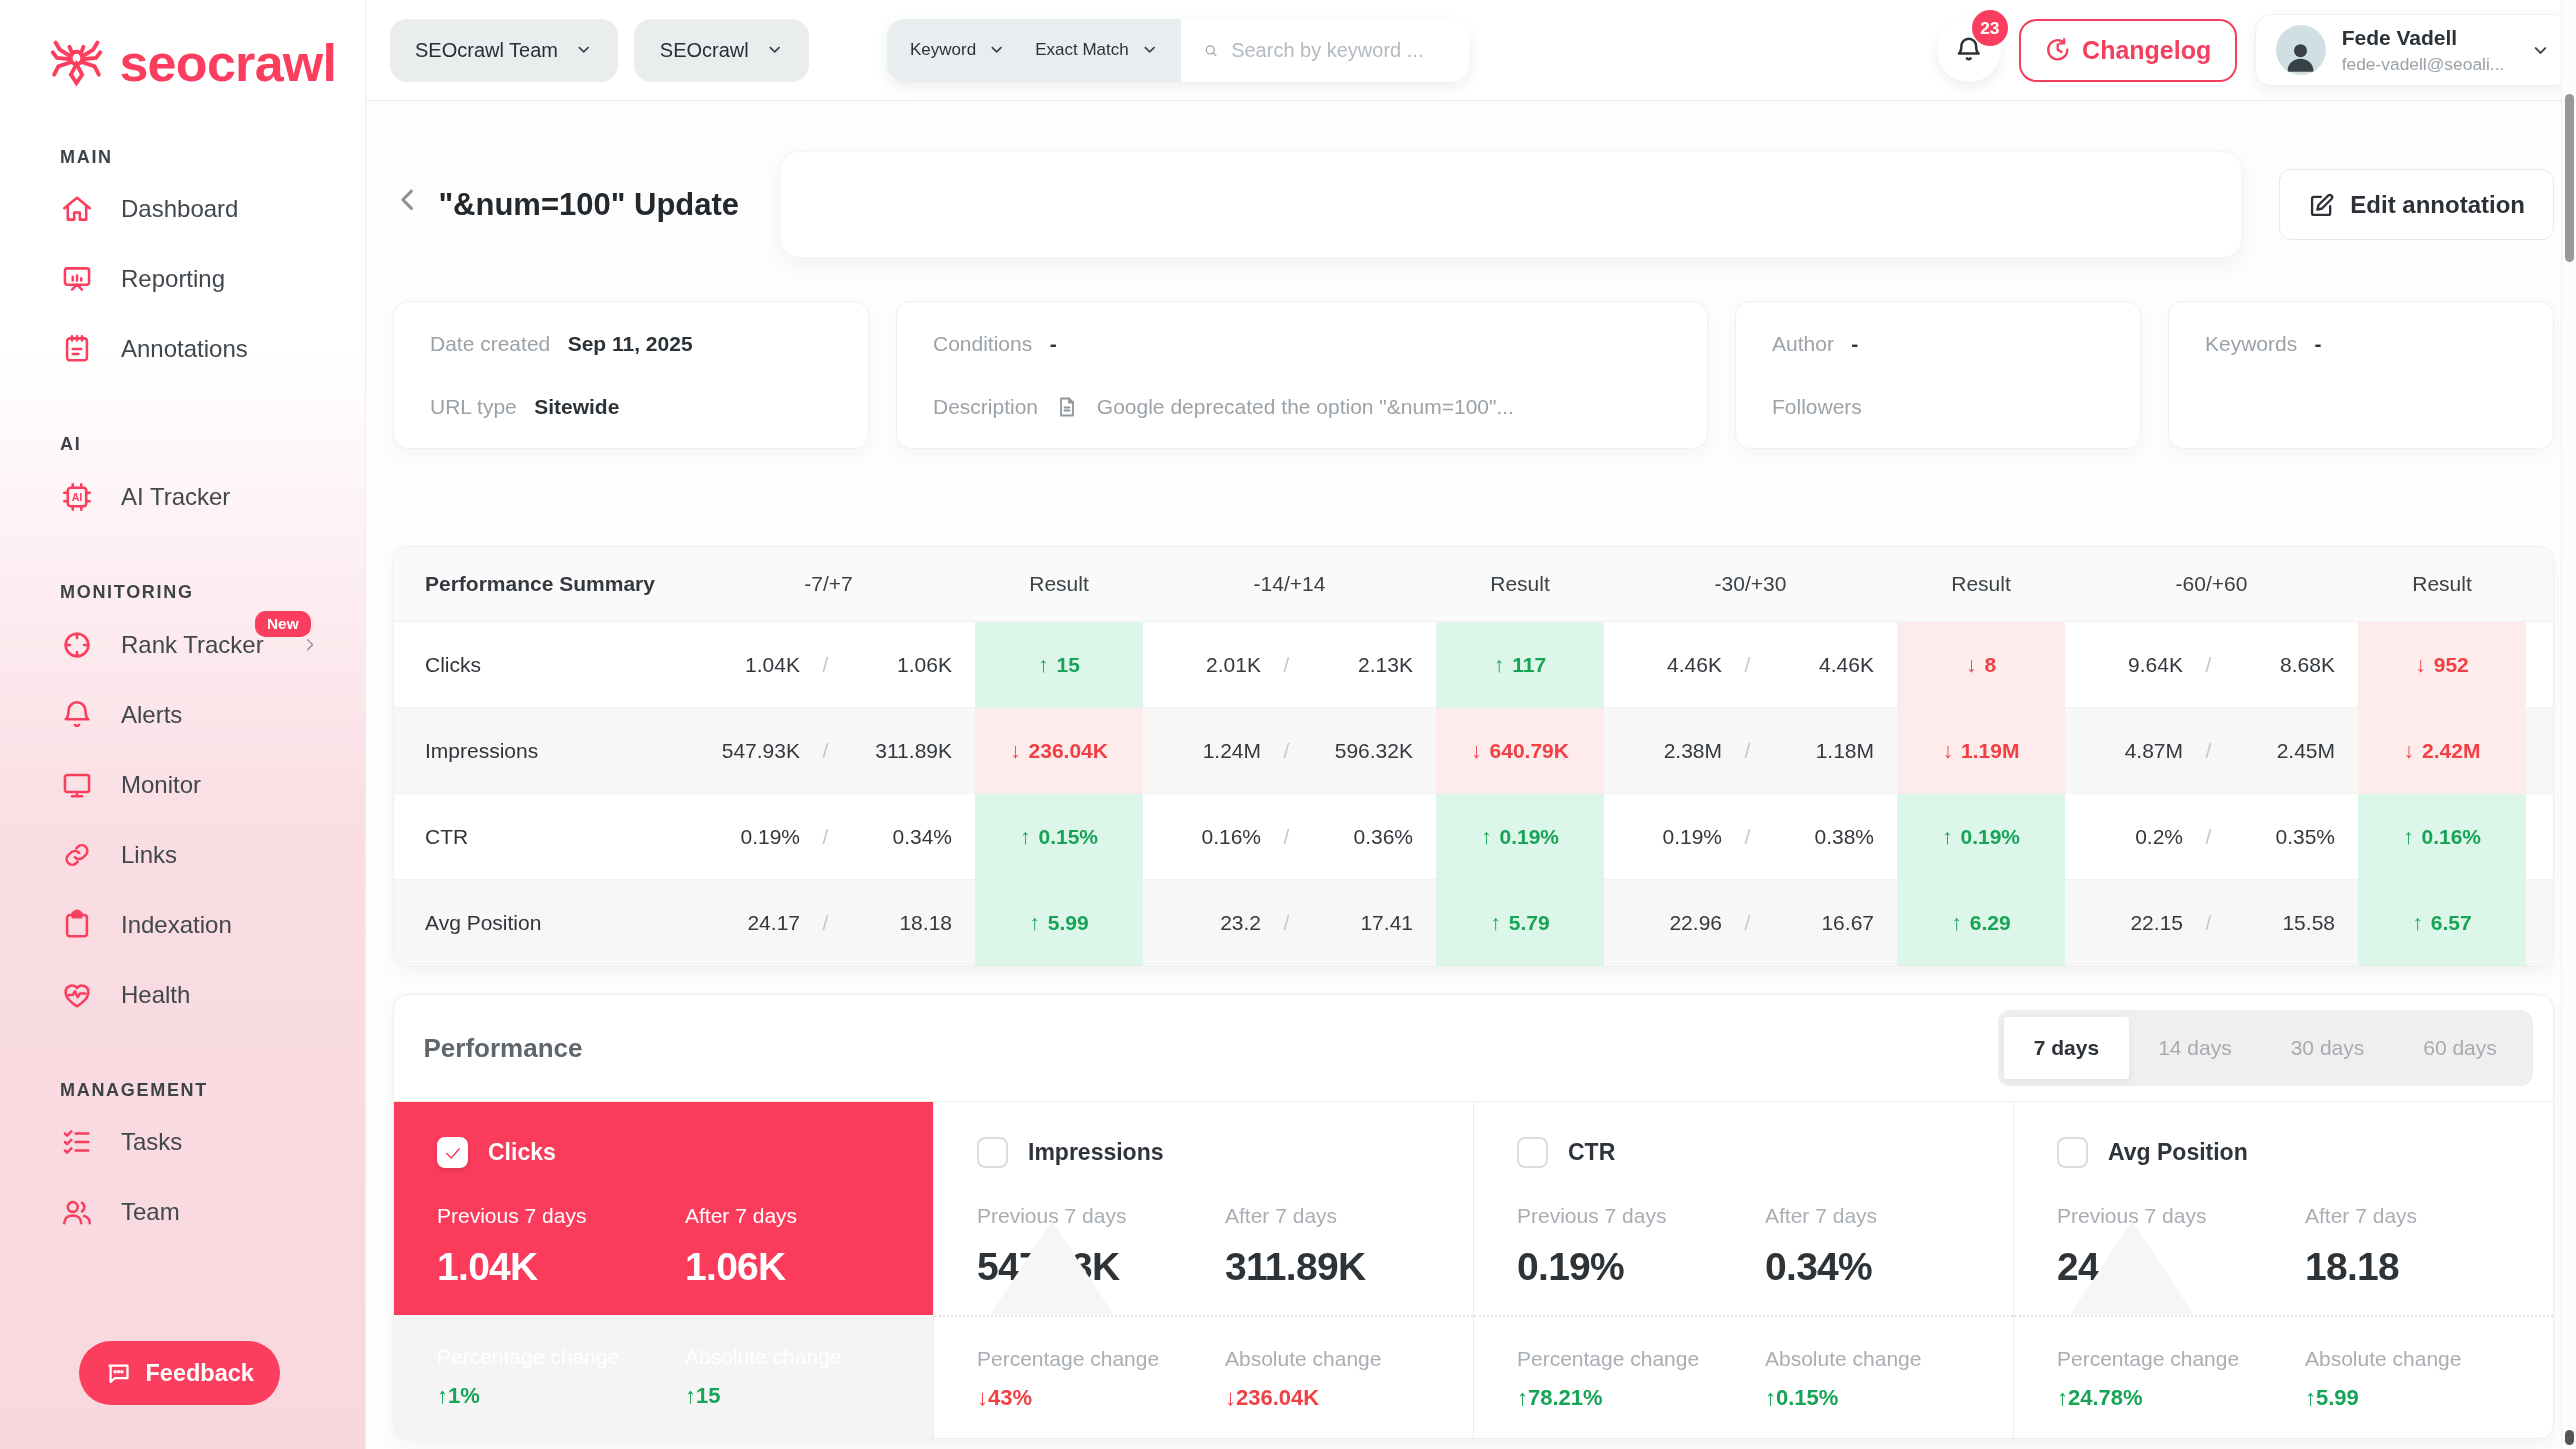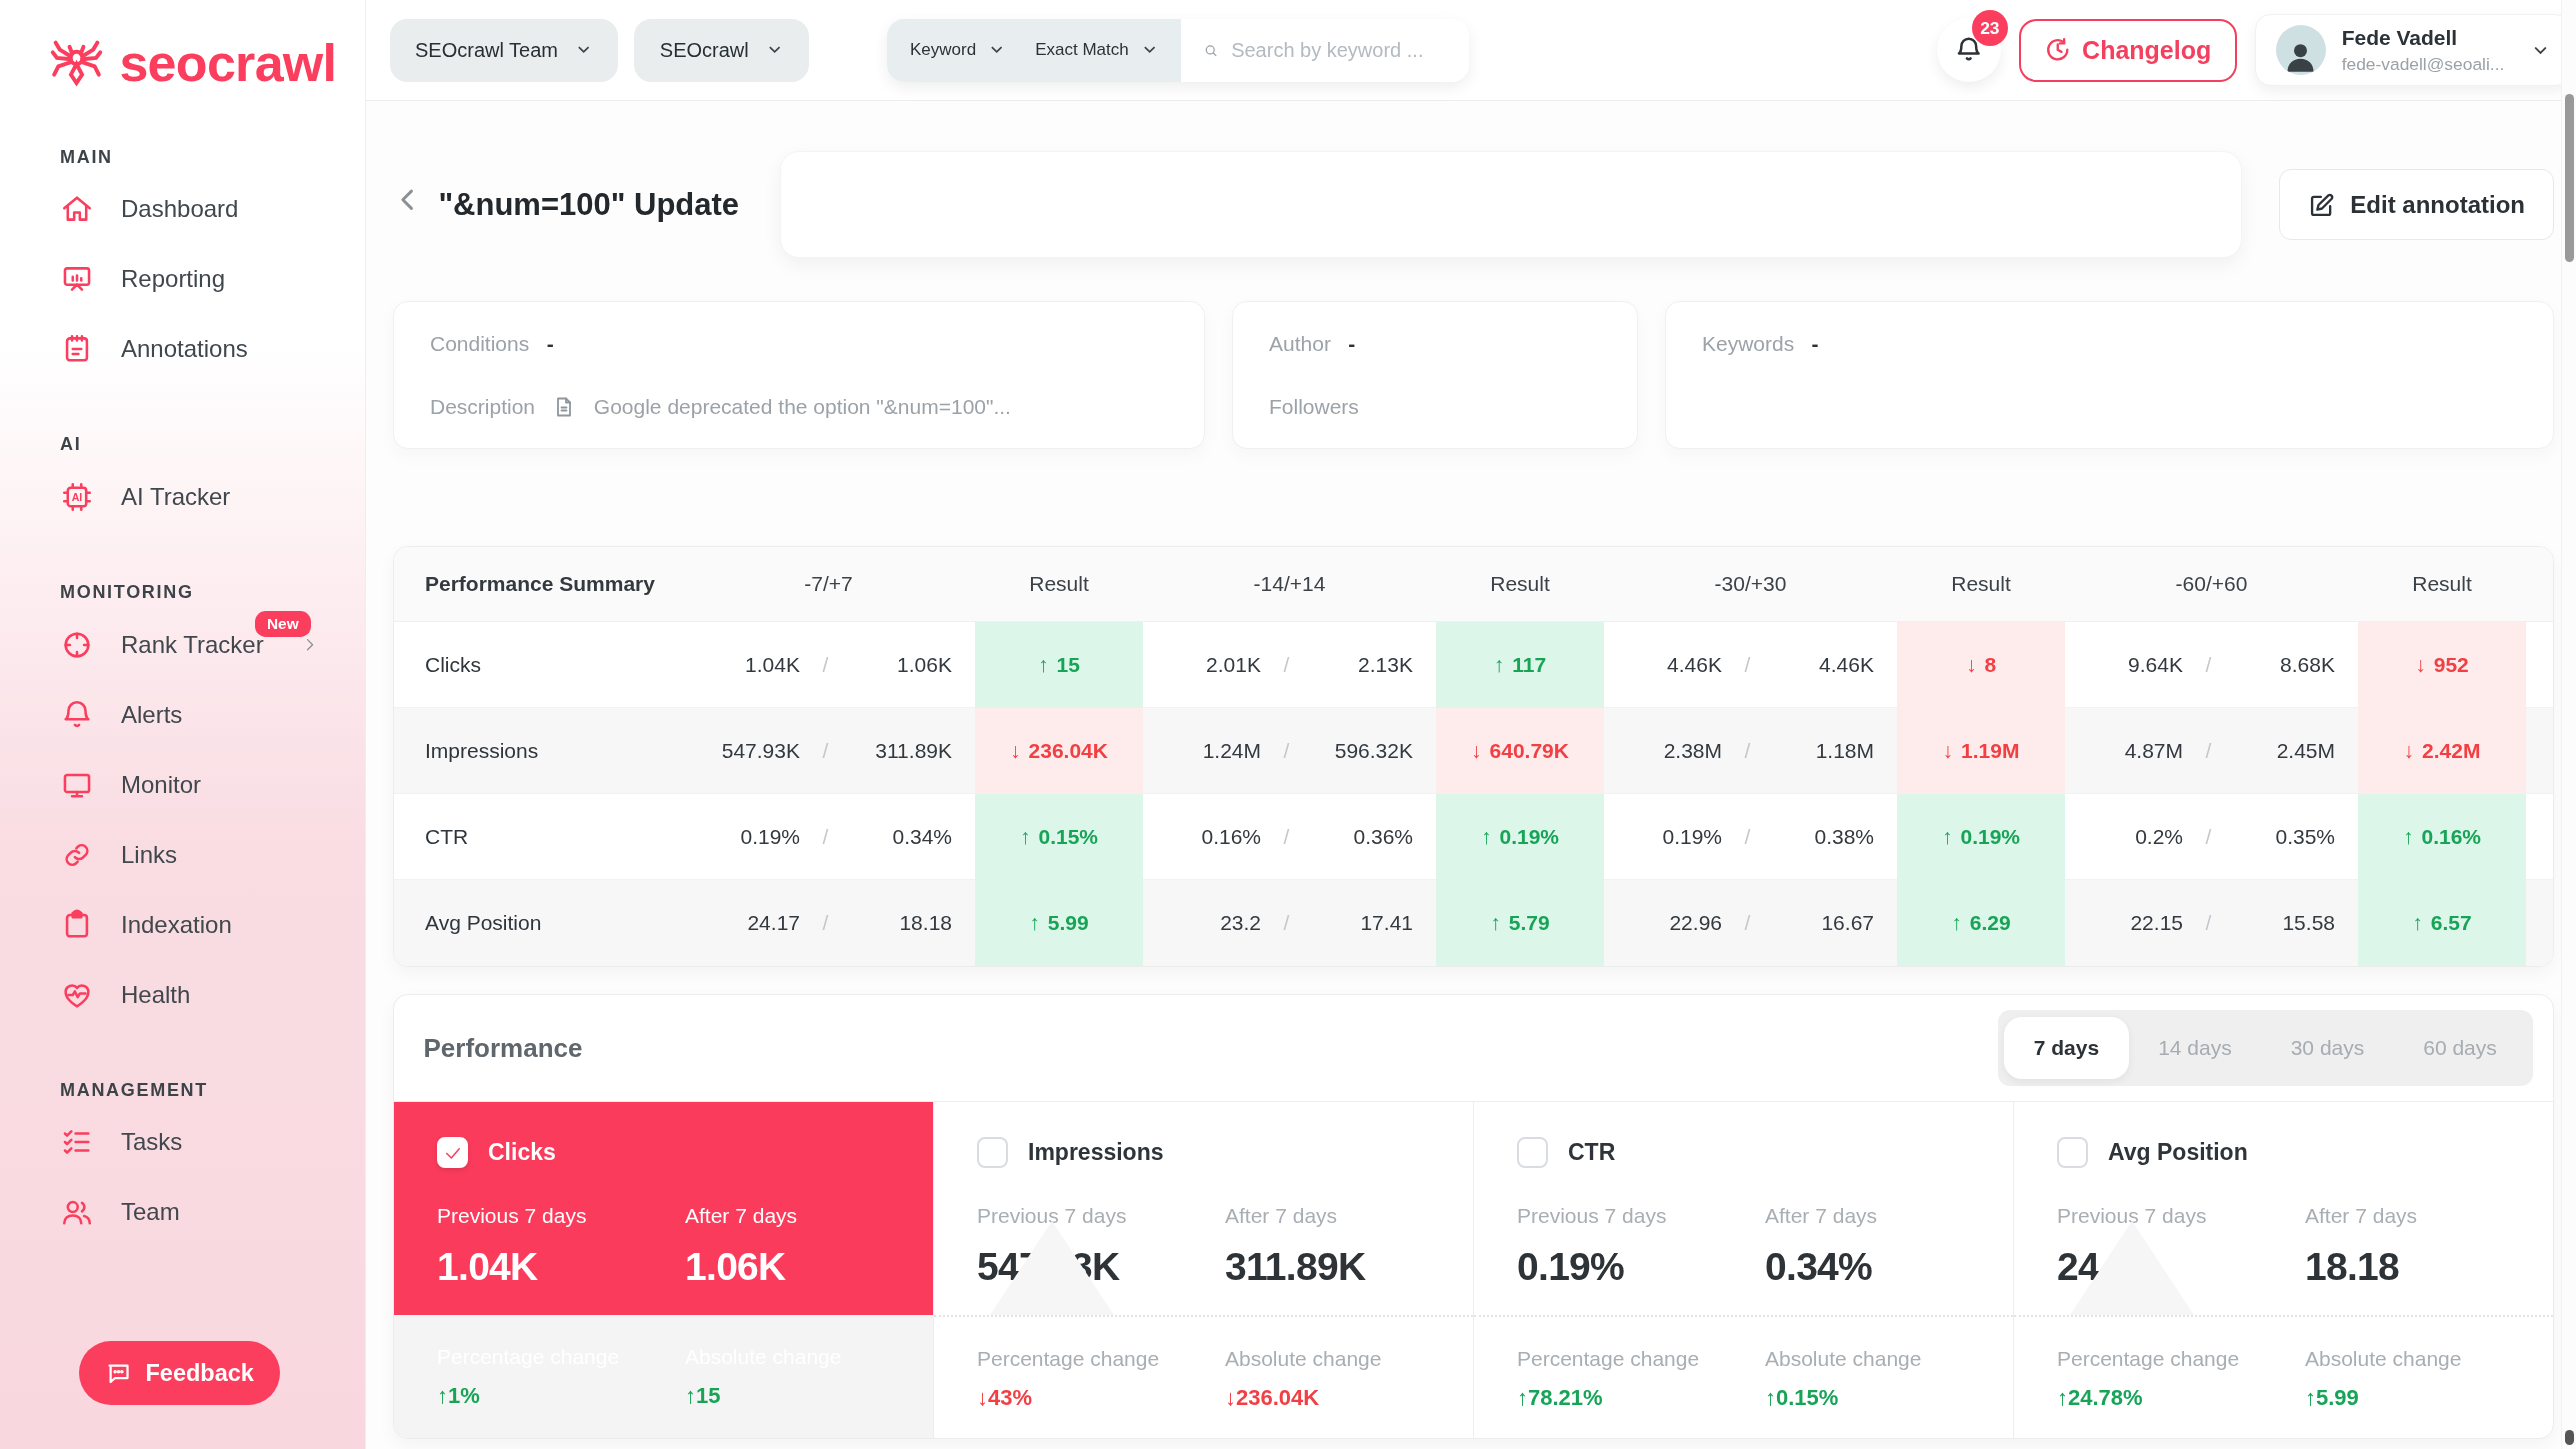--- a/index.html
+++ b/index.html
@@ -123,21 +123,21 @@
   .res.bad  { background:#fdeceb; color:#f23f44; }
 
   
   .perf-card { margin-top:27px; background:#fff; border:0.7px solid #ececec;
     border-radius:14.8px; box-shadow:0 6.7px 17.4px rgba(0,0,0,0.04); overflow:hidden; }
   .perf-head { height:106px; display:flex; align-items:center; padding:0 20px 0 29.5px; }
   .perf-title { font-size:26px; font-weight:700; color:#5f666c; }
   .tabs { margin-left:auto; background:#efefef; border-radius:12px; padding:6.7px;
     display:flex; }
   .tab { height:62px; padding:0 29.5px; display:flex; align-items:center;
-    font-size:21px; color:#a6acb1; border-radius:18px; cursor:pointer; }
+    font-size:21px; color:#a6acb1; border-radius:3px; cursor:pointer; }
   .tab.active { background:#fff; color:#2c3238; font-weight:600;
     box-shadow:0 2.7px 8px rgba(0,0,0,0.06); }
   .metric-row { display:flex; border-top:0.7px solid #ededed; height:337px; }
   .m-card { position:relative; flex:1; border-right:1.3px solid #ededed; display:flex;
     flex-direction:column; }
   .m-card:last-child { border-right:none; }
   .m-top { position:relative; flex:0 0 213px; padding:35px 0 0 43px; }
   .m-head { display:flex; align-items:center; gap:20px; cursor:pointer; }
   .cbx { width:31px; height:31px; border:2px solid #d9dde1; border-radius:8px;
     background:#fff; display:flex; align-items:center; justify-content:center; }
@@ -400,20 +400,30 @@
         <button class="edit-btn">
           <svg viewBox="0 0 24 24" fill="none" stroke="currentColor" stroke-width="2" stroke-linecap="round" stroke-linejoin="round">
             <path d="M11 5H5a1.5 1.5 0 0 0-1.5 1.5V19A1.5 1.5 0 0 0 5 20.5h12.5A1.5 1.5 0 0 0 19 19v-6"></path>
               <path d="M17.5 3.8a2 2 0 0 1 2.8 2.8L12 15l-4 1 1-4z"></path>
           </svg>
           <span>Edit annotation</span>
         </button>
       </div>
 
       <div class="info-row" id="info-row">
+          <div class="info-card w-date">
+            <div class="ic-row">
+              <span class="ic-label">Date created</span>
+              <span class="ic-value">Sep 11, 2025</span>
+            </div>
+            <div class="ic-row">
+              <span class="ic-label">URL type</span>
+              <span class="ic-value">Sitewide</span>
+            </div>
+          </div>
           <div class="info-card w-cond">
             <div class="ic-row">
               <span class="ic-label">Conditions</span>
               <span class="ic-value">-</span>
             </div>
             <div class="ic-row">
               <span class="ic-label">Description</span>
               <svg viewBox="0 0 24 24" fill="none" stroke="currentColor" stroke-width="1.8" stroke-linecap="round" stroke-linejoin="round" class="ic-doc">
                 <path d="M6 3.5h8l4 4v13H6z"></path>
                 <path d="M14 3.5v4h4M9.5 12.5h5M9.5 15.5h5"></path>

